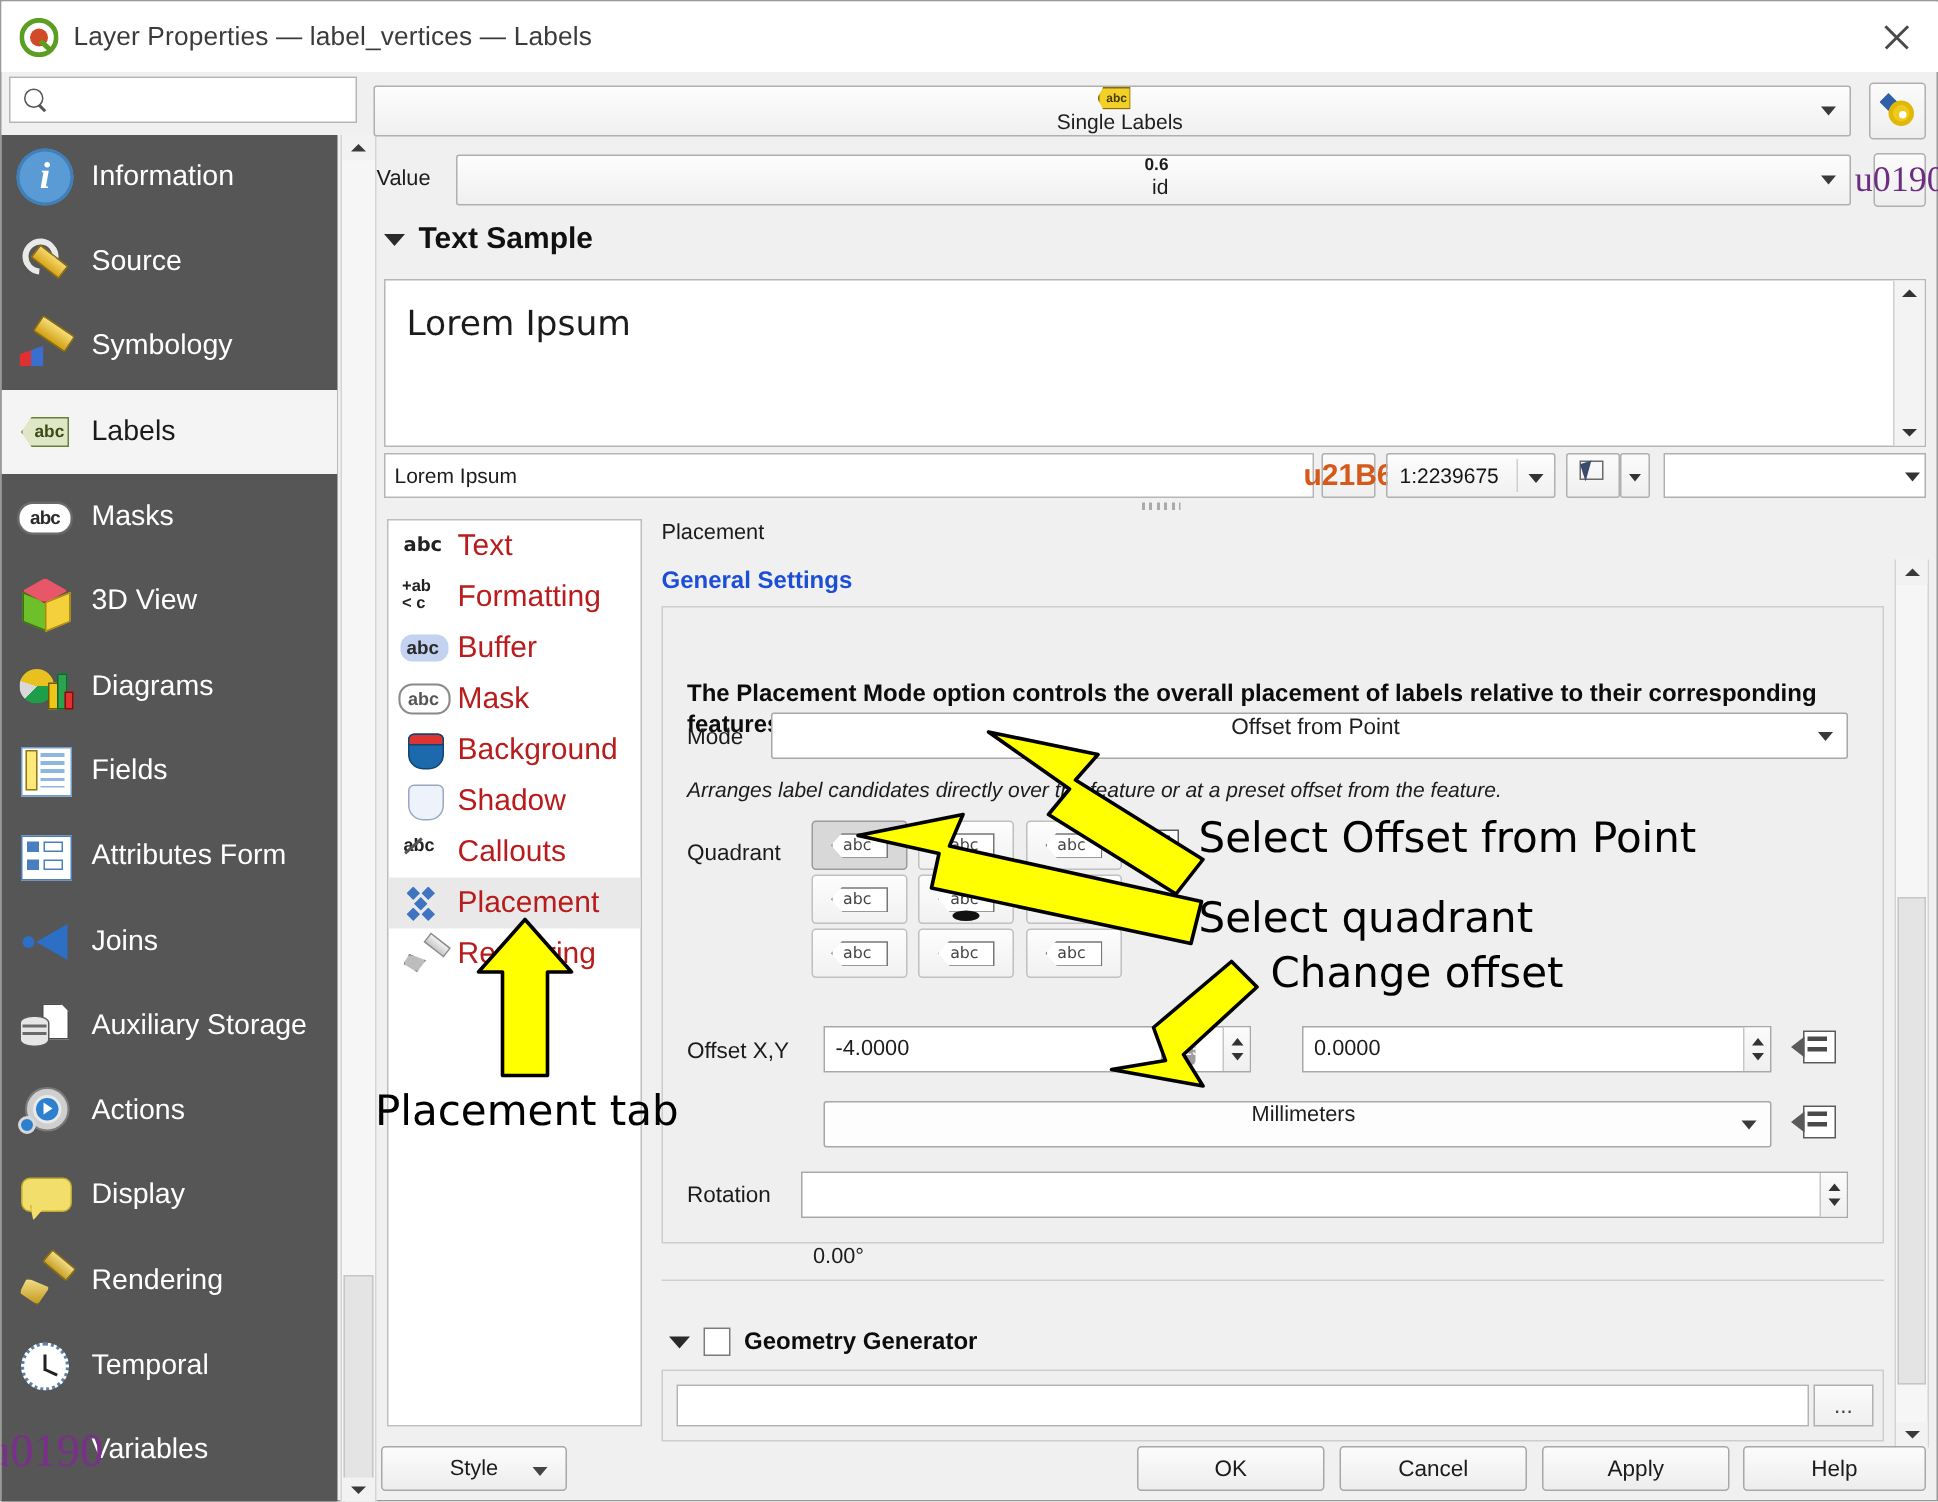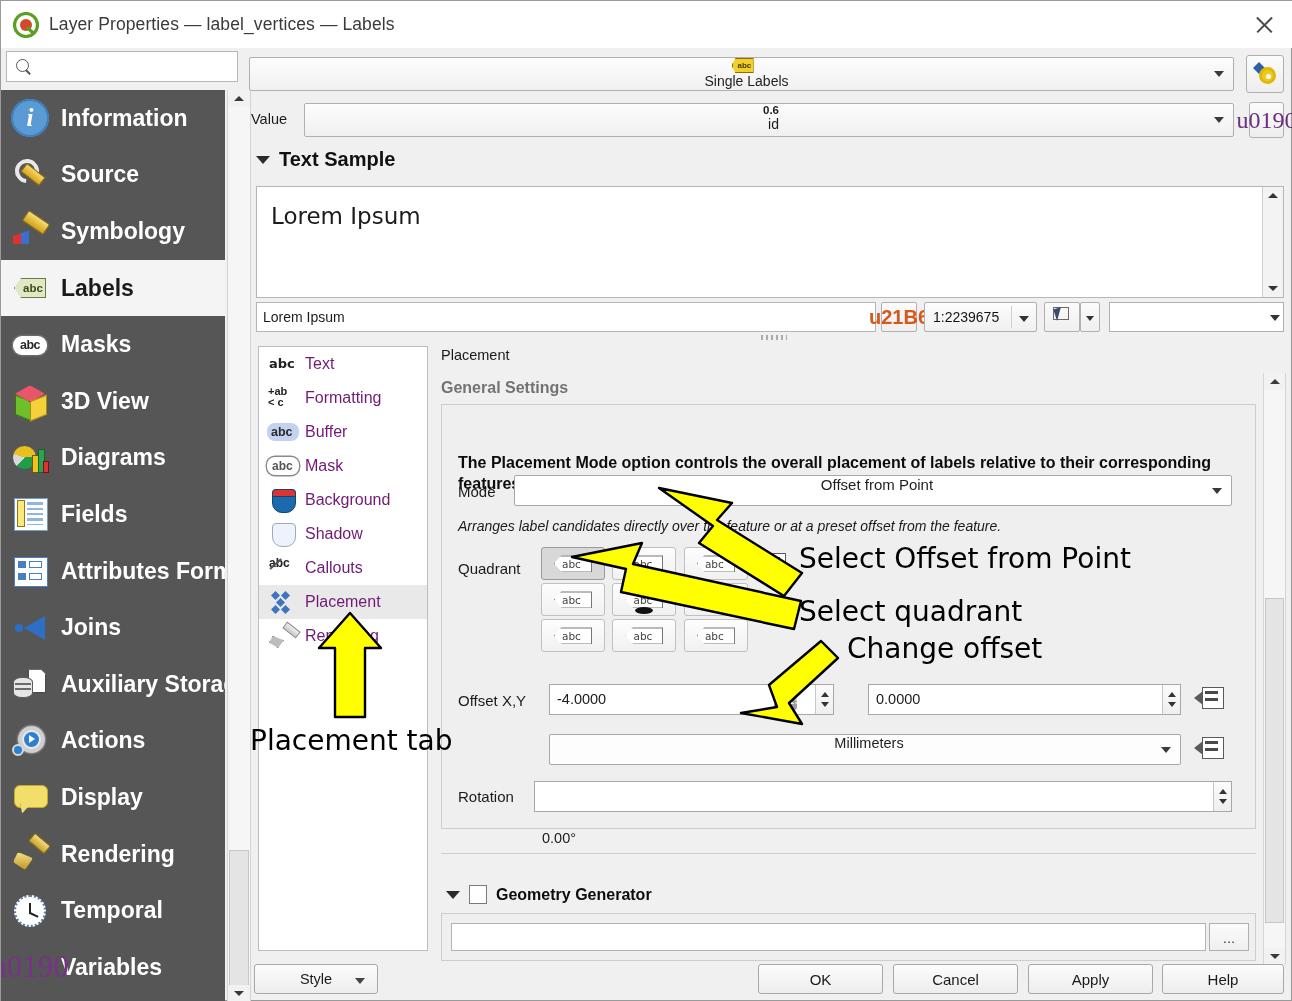--- a/index.html
+++ b/index.html
@@ -72,21 +72,21 @@
   .side-item {
     display: flex; align-items: center; height: 56.6px;
     padding-left: 10px; cursor: pointer;
   }
   .side-item.selected { background: #f4f4f4; }
   .side-ico {
     width: 38px; height: 38px; margin-right: 12px; flex: none;
     position: relative;
   }
   .side-label {
-    font-size: 23px; color: #ffffff; white-space: nowrap; font-weight: bold;
+    font-size: 19px; color: #ffffff; white-space: nowrap;
   }
   .side-item.selected .side-label { color: #1a1a1a; }
 
   
   .ic-info { border-radius:50%; background:#5b9bd5; box-shadow: inset 0 0 0 2px #3f7fba; }
   .ic-info::after {
     content:"i"; position:absolute; inset:0; color:#fff; font-style:italic;
     font-family:"Liberation Serif", serif; font-size:25px; font-weight:bold;
     display:flex; align-items:center; justify-content:center;
   }
@@ -373,21 +373,21 @@
   }
 
   
   .tablist {
     position:absolute; left:257px; top:345px; width:170px; height:605px;
     background:#fff; border:1px solid #bdbdbd;
   }
   .tab-item { display:flex; align-items:center; height:34px; padding-left:8px; cursor:pointer; }
   .tab-item.selected { background:#e9e9e9; }
   .tab-ico { width:32px; height:26px; margin-right:6px; flex:none; position:relative; }
-  .tab-label { font-size:16px; color:#701a75; }
+  .tab-label { font-size:20px; color:#b91c1c; }
   .ti-text::after { content:"abc"; position:absolute; left:2px; top:5px; font-size:13px;
     font-weight:bold; color:#222; font-family:"DejaVu Sans",sans-serif;}
   .ti-fmt::before { content:"+ab"; position:absolute; left:1px; top:0px; font-size:11px;
     font-weight:bold; color:#222;}
   .ti-fmt::after { content:"< c"; position:absolute; left:1px; top:11px; font-size:11px;
     font-weight:bold; color:#222;}
   .ti-buffer::before { content:""; position:absolute; left:0px; top:4px; width:32px; height:18px;
     background:#c3d2f0; border-radius:8px;}
   .ti-buffer::after { content:"abc"; position:absolute; left:4px; top:6px; font-size:12.5px;
     font-weight:bold; color:#2a2a2a;}
@@ -407,21 +407,21 @@
     background:#555; transform:rotate(-42deg); transform-origin:left center;}
   .ti-place-d { position:absolute; width:9px; height:9px; background:#3f74c0;
     clip-path: polygon(50% 0,100% 50%,50% 100%,0 50%);}
   .ti-rendering::before { content:""; position:absolute; left:16px; top:3px; width:15px; height:6px;
     background:linear-gradient(#f0f0f0,#c8c8c8); border:1px solid #8a8a8a; transform:rotate(38deg);}
   .ti-rendering::after { content:""; position:absolute; left:2px; top:13px; width:13px; height:10px;
     background:#bdbdbd; clip-path: polygon(25% 0,100% 35%,60% 100%,0 55%); border:1px solid #7a7a7a;}
 
   
   .pl-head { position:absolute; left:440px; top:346px; font-size:14.5px; color:#1b1b1b; }
-  .gs-head { position:absolute; left:440px; top:378px; font-size:16px; font-weight:bold; color:#737373;}
+  .gs-head { position:absolute; left:440px; top:378px; font-size:16px; font-weight:bold; color:#1d4ed8;}
   .gs-box {
     position:absolute; left:440px; top:403px; width:815px; height:425px;
     background:#efefef; border:1px solid #cdcdcd;
   }
   .gs-desc {
     position:absolute; left:457px; top:451px; width:760px;
     font-size:16px; font-weight:bold; color:#0c0c0c; line-height:21px;
   }
   .mode-label { position:absolute; left:457px; top:482px; font-size:15px; color:#1b1b1b;}
   .mode-combo { left:513px; top:474px; width:718px; height:31px; padding-left:8px; font-size:15px;

